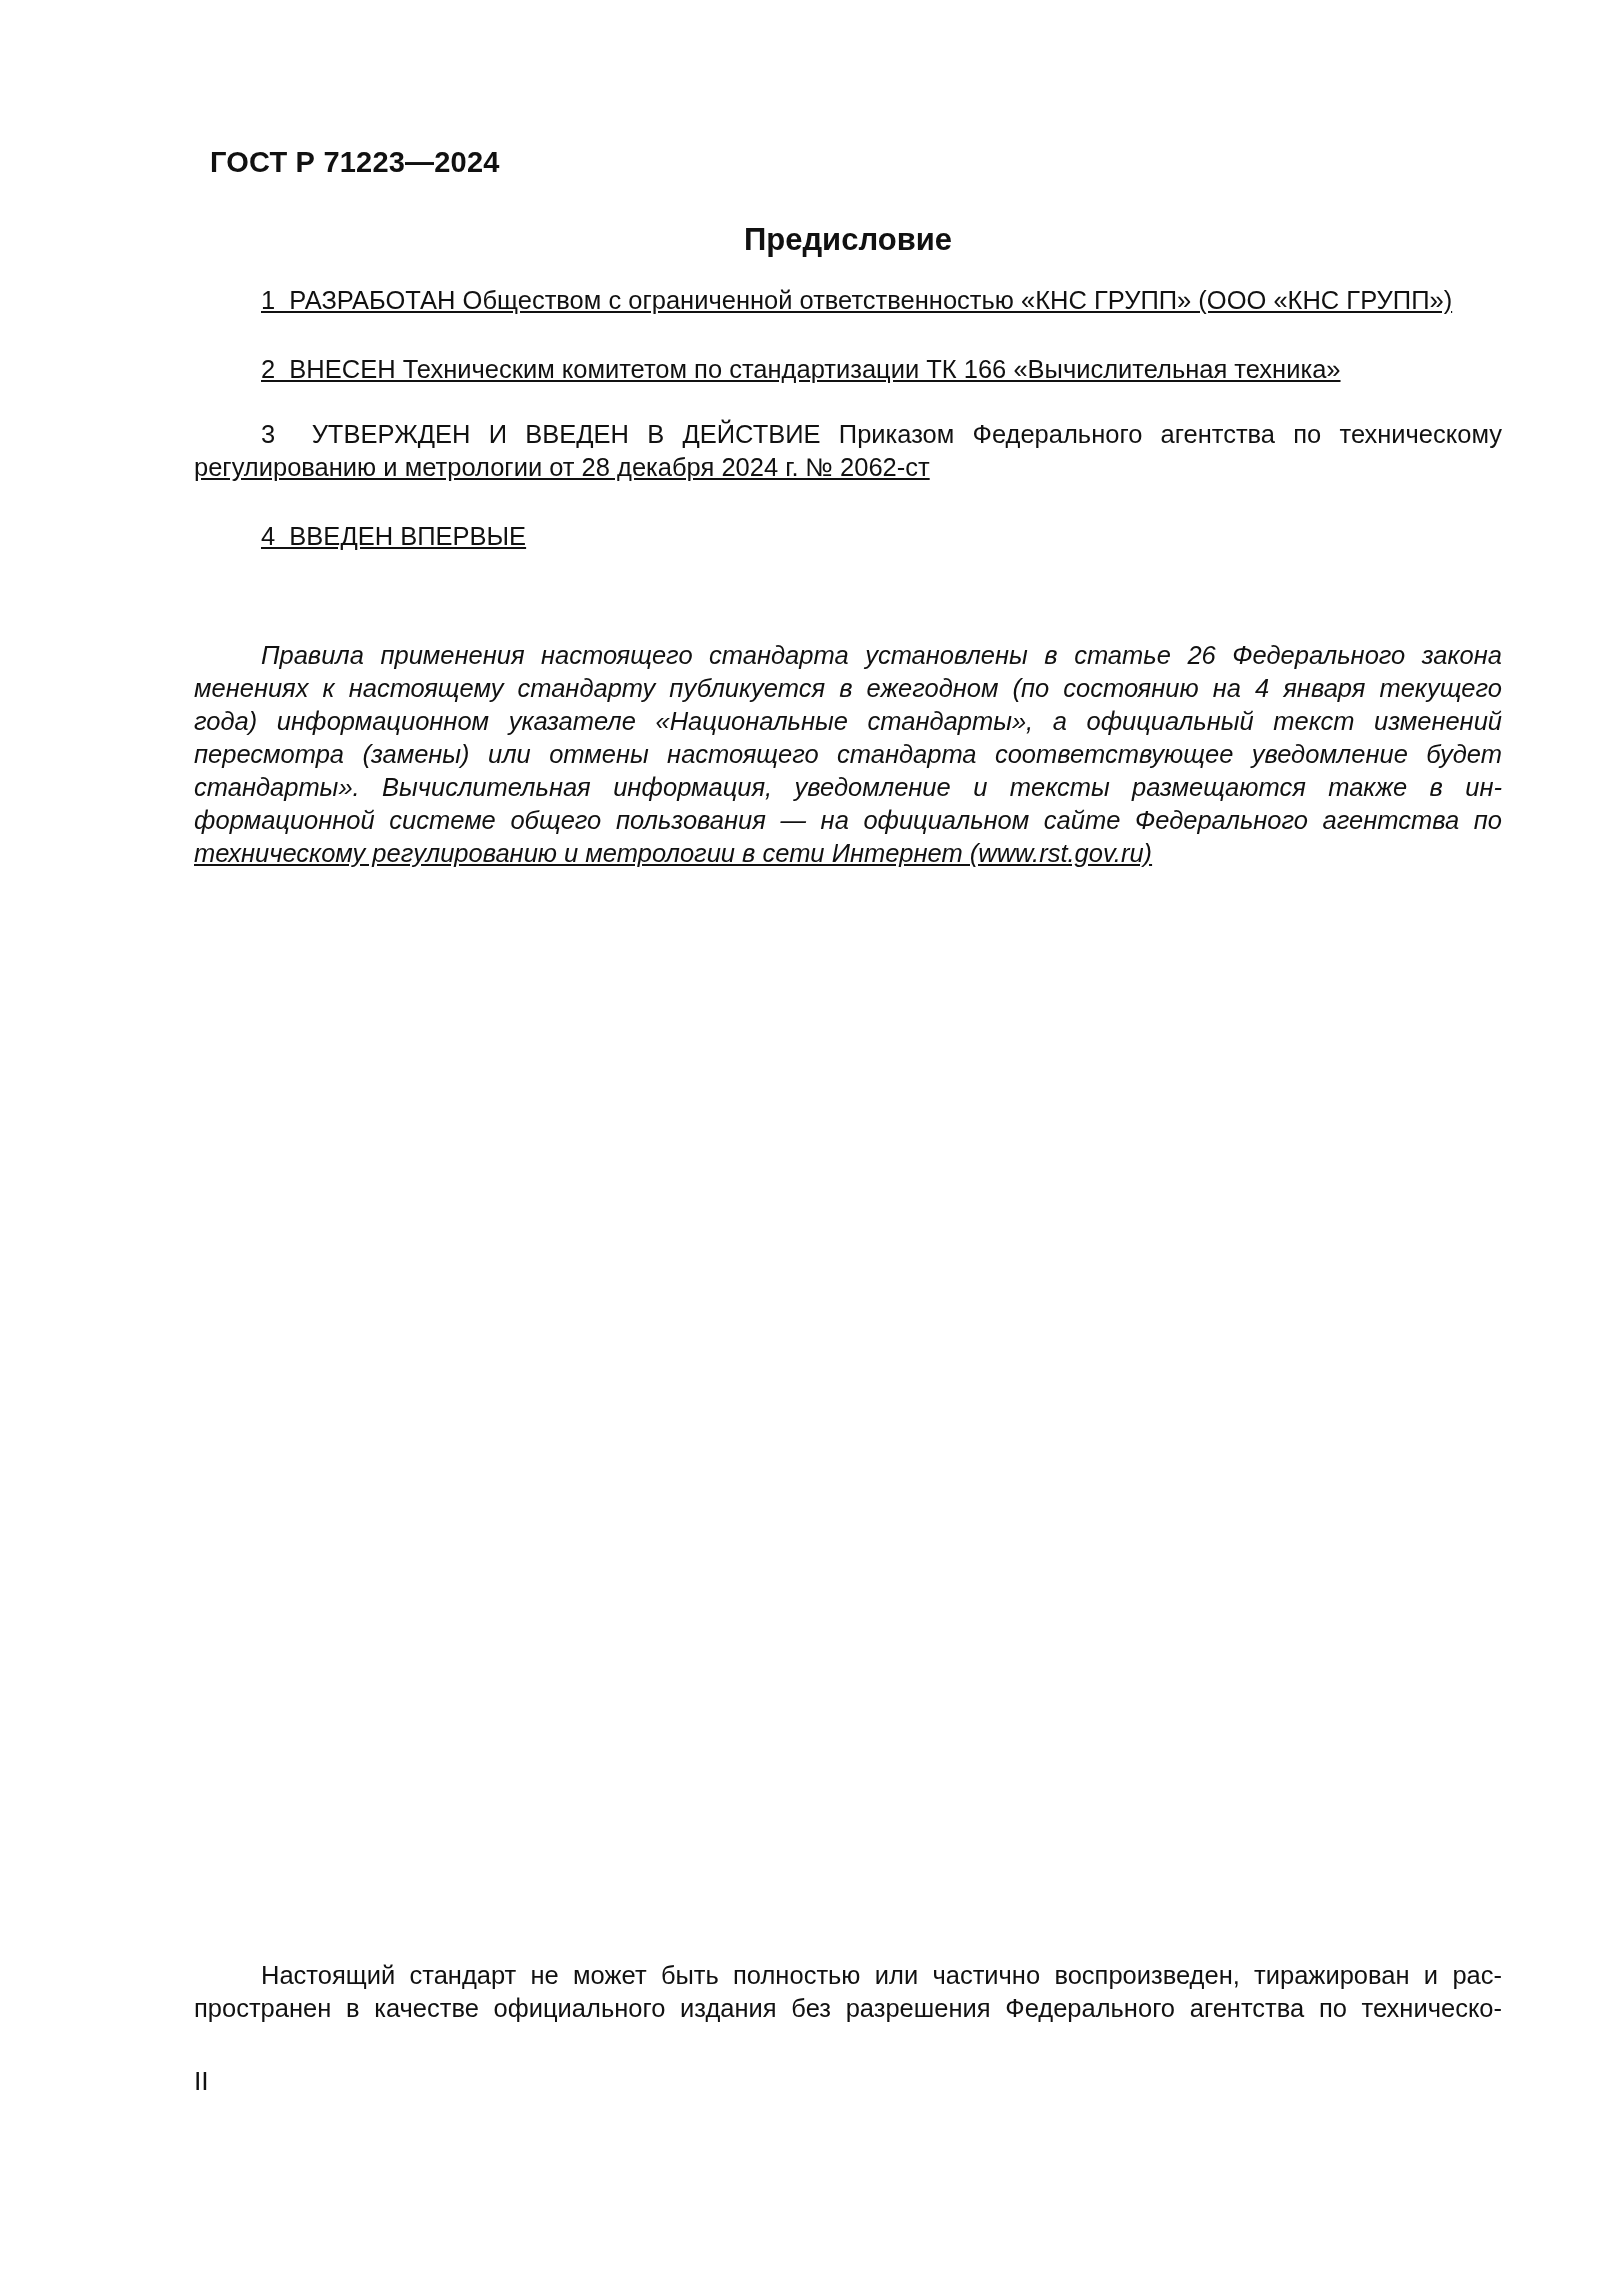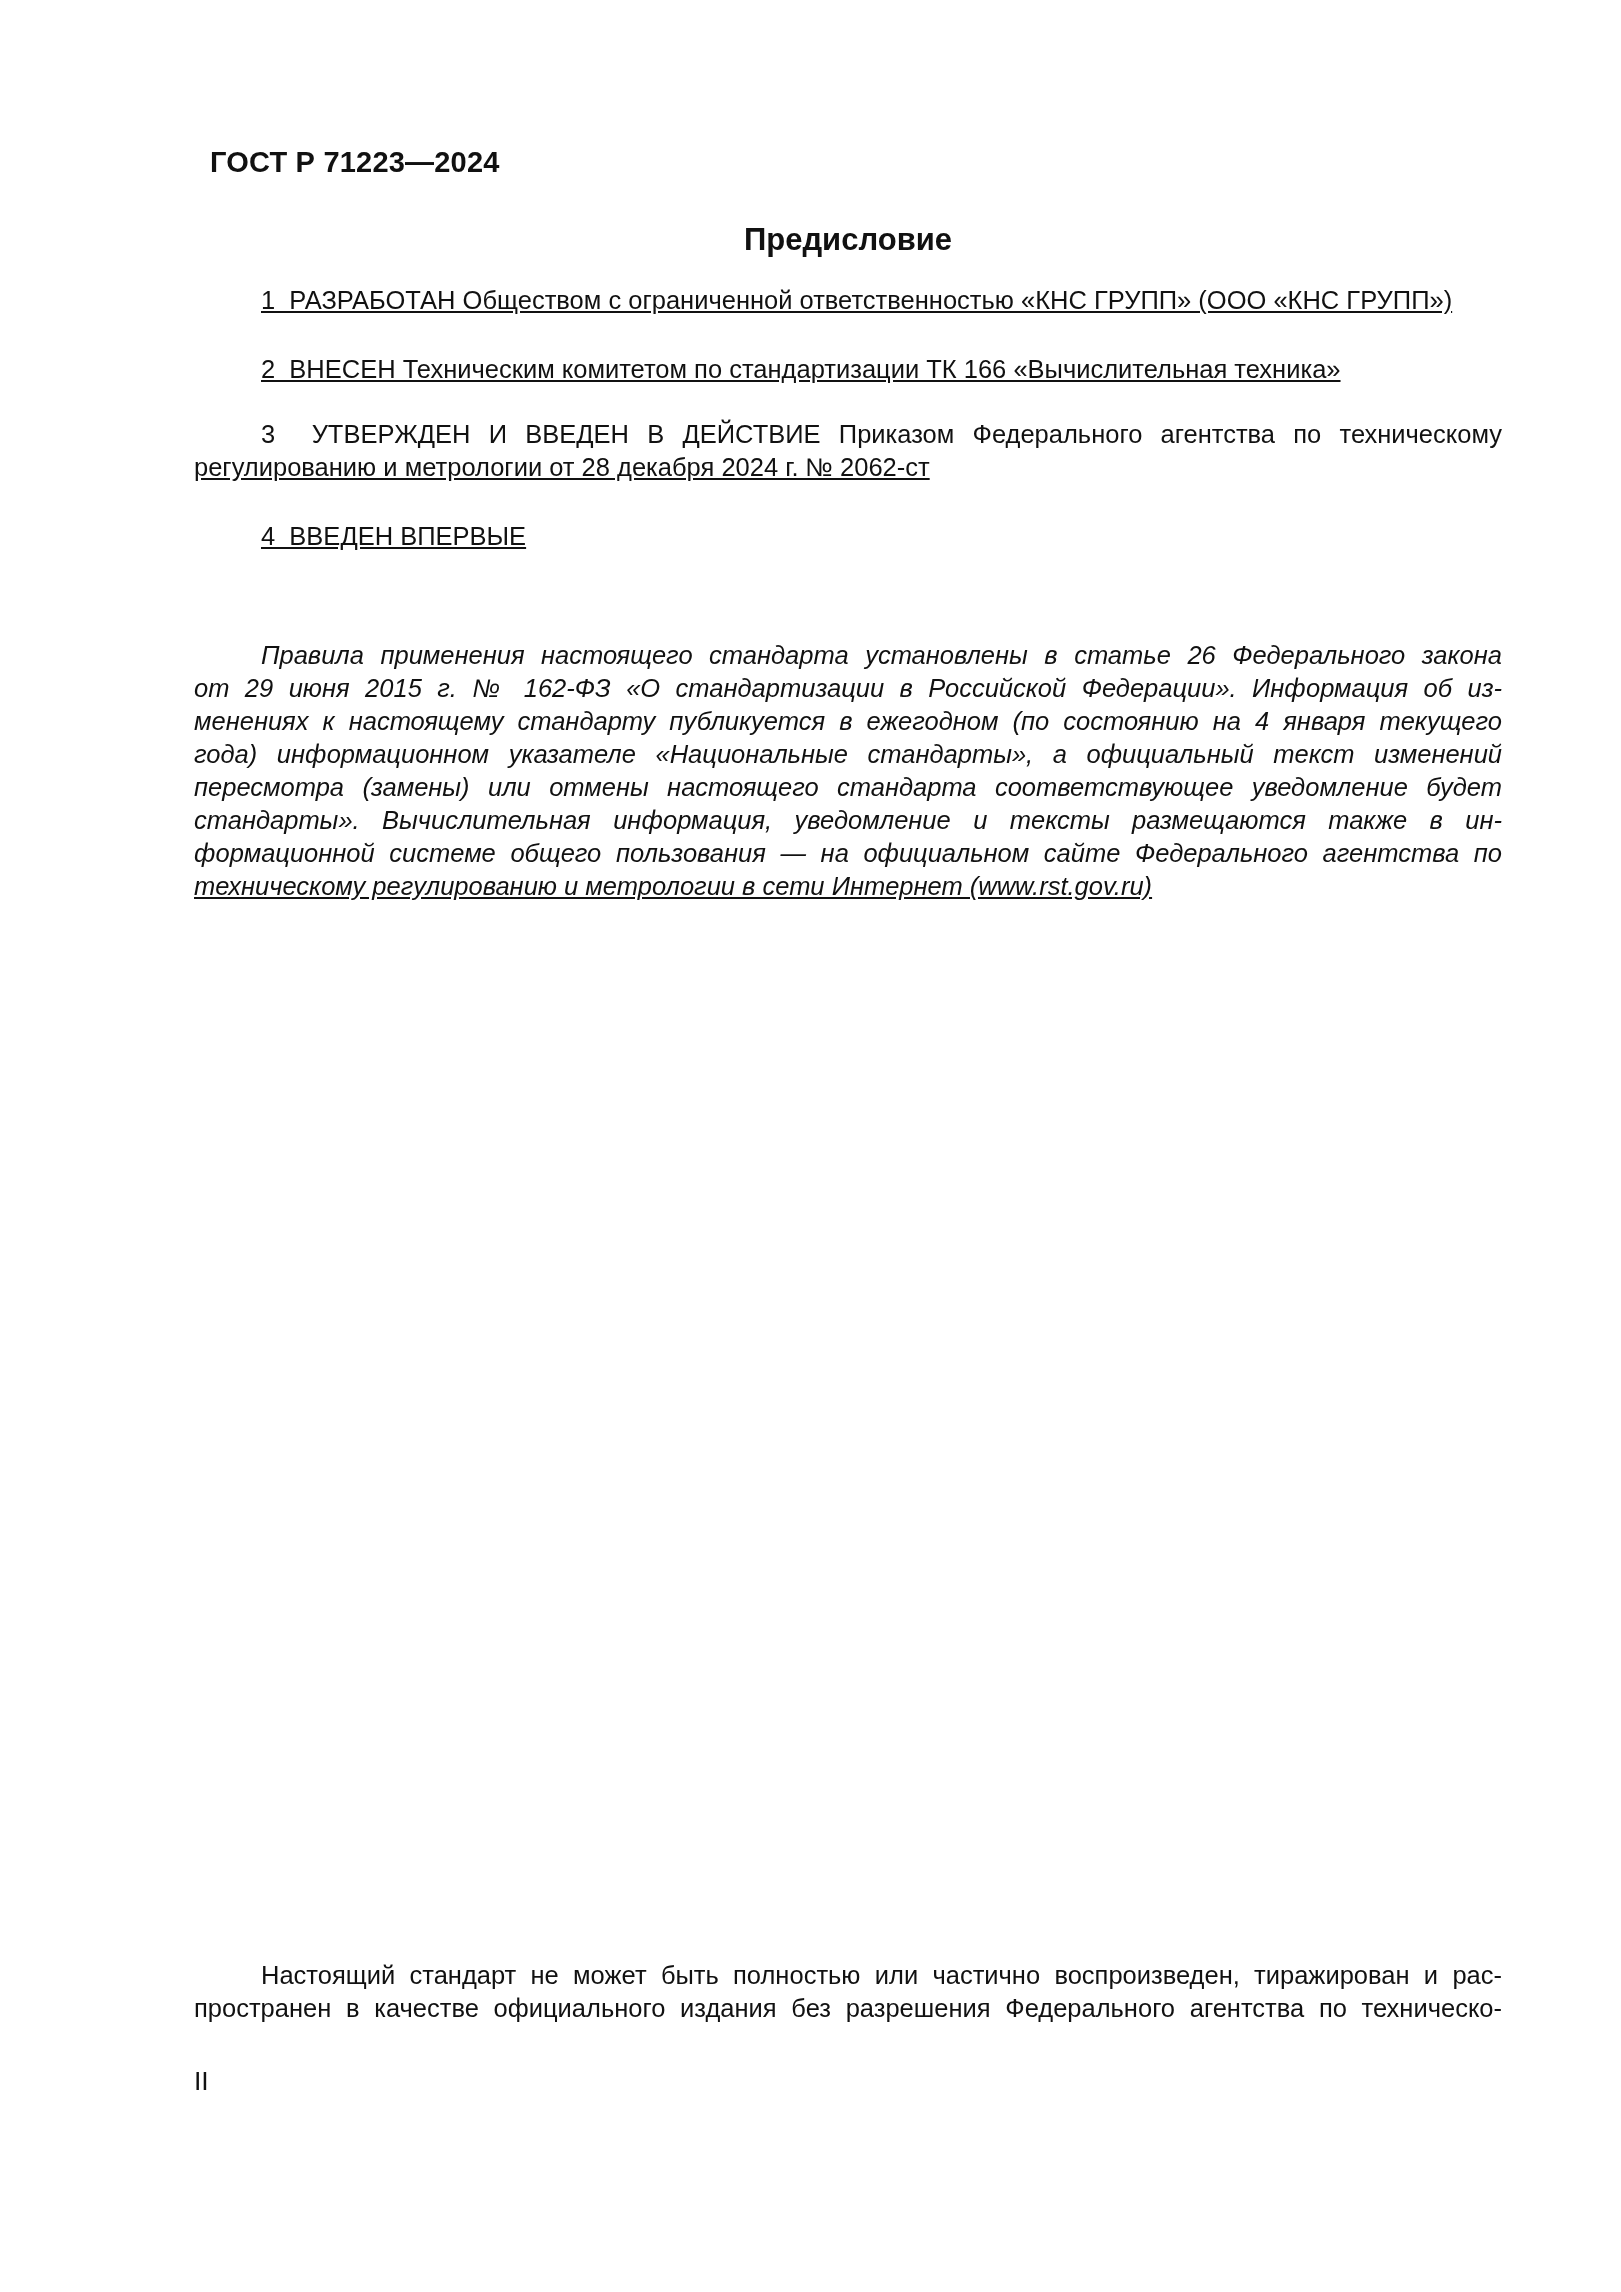--- a/index.html
+++ b/index.html
@@ -72,21 +72,20 @@
       <div class="tline first">3&nbsp;&nbsp;УТВЕРЖДЕН И ВВЕДЕН В ДЕЙСТВИЕ Приказом Федерального агентства по техническому</div>
       <div class="tline last">регулированию и метрологии от 28 декабря 2024 г. № 2062-ст</div>
     </div>
 
   <div class="abs textblock item-4 indent">
       <div class="tline first last">4&nbsp;&nbsp;ВВЕДЕН ВПЕРВЫЕ</div>
     </div>
 
   <div class="abs textblock legal indent">
       <div class="tline first">Правила применения настоящего стандарта установлены в статье 26 Федерального закона</div>
-      <div class="tline">от 29 июня 2015 г. № 162-ФЗ «О стандартизации в Российской Федерации». Информация об из-</div>
       <div class="tline">менениях к настоящему стандарту публикуется в ежегодном (по состоянию на 4 января текущего</div>
       <div class="tline">года) информационном указателе «Национальные стандарты», а официальный текст изменений</div>
       <div class="tline">пересмотра (замены) или отмены настоящего стандарта соответствующее уведомление будет</div>
       <div class="tline">стандарты». Вычислительная информация, уведомление и тексты размещаются также в ин-</div>
       <div class="tline">формационной системе общего пользования — на официальном сайте Федерального агентства по</div>
       <div class="tline last">техническому регулированию и метрологии в сети Интернет (www.rst.gov.ru)</div>
     </div>
 
 
   <div class="abs textblock repro indent">

